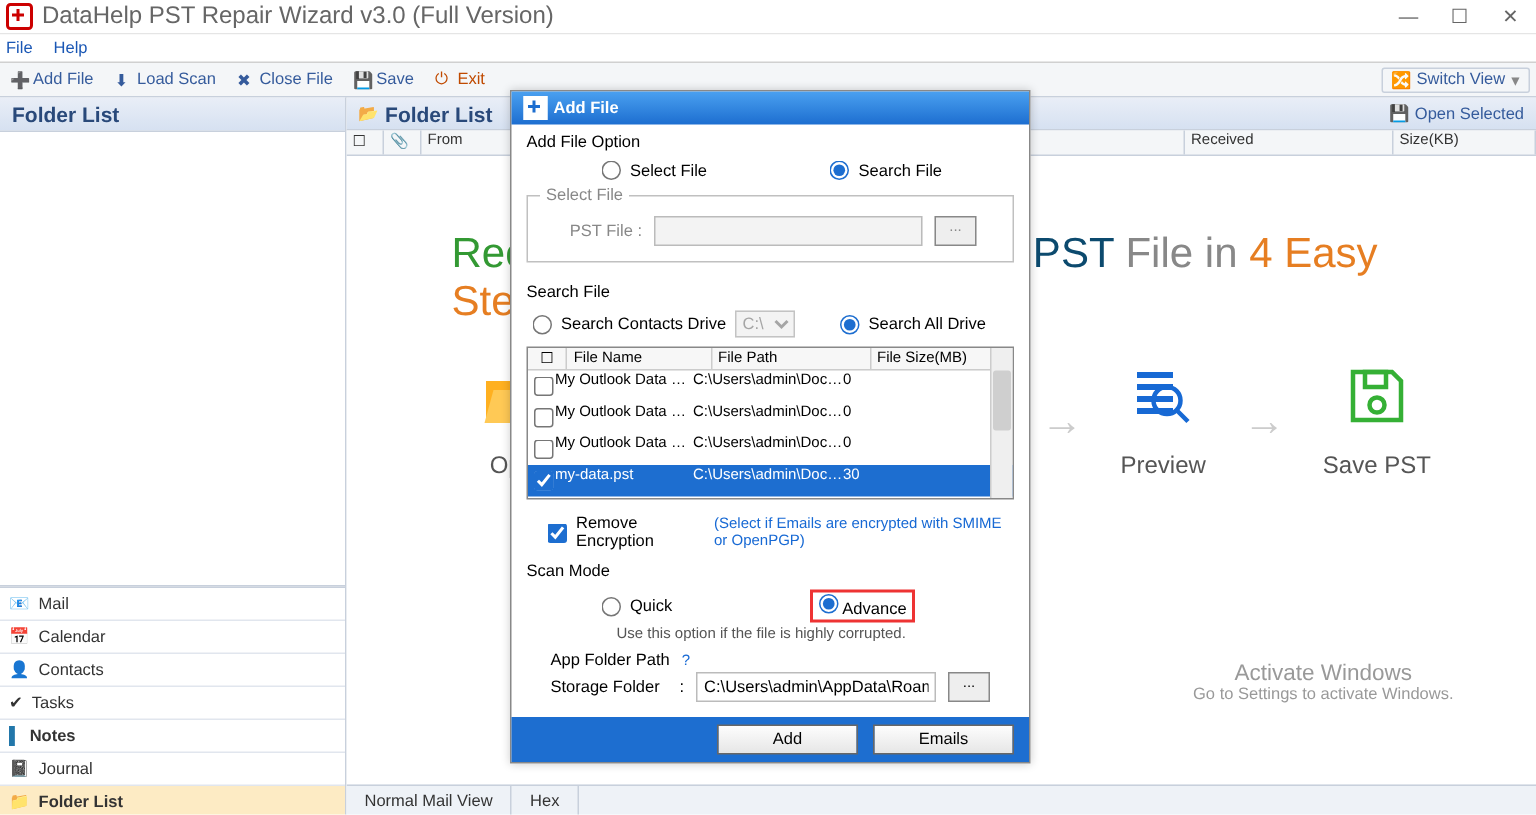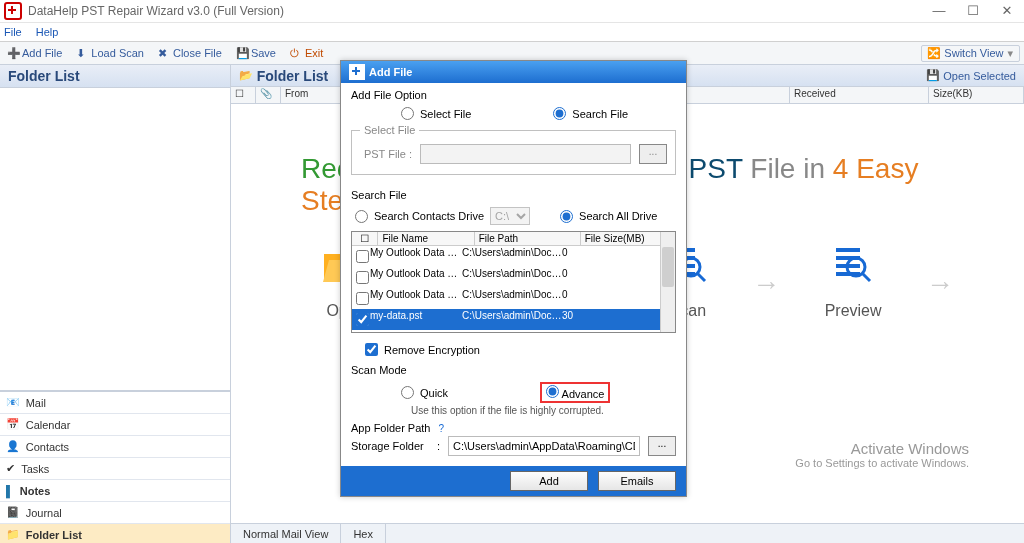--- a/index.html
+++ b/index.html
@@ -1,21 +1,21 @@
 <!DOCTYPE html>
 <html><head>
 <meta charset="utf-8">
 <style>
   html,body{margin:0;padding:0;font-family:"Segoe UI",Tahoma,sans-serif;font-size:11px;width:1024px;height:543px;overflow:hidden;background:#fff;color:#000}
   .titlebar{height:22px;background:#fff;display:flex;align-items:center;border-bottom:1px solid #e5e5e5}
   .titlebar .app-icon{width:14px;height:14px;border:2px solid #cc0000;border-radius:3px;margin:0 6px 0 4px;background:#fff;position:relative}
   .titlebar .app-icon::before,.titlebar .app-icon::after{content:"";position:absolute;background:#cc0000}
   .titlebar .app-icon::before{top:2px;left:5px;width:2px;height:8px}
   .titlebar .app-icon::after{top:5px;left:2px;width:8px;height:2px}
-  .titlebar .title{color:#666;font-size:12px}
+  .titlebar .title{color:#666;font-size:16px}
   .titlebar .win-btns{margin-left:auto;display:flex}
   .titlebar .win-btn{width:34px;height:22px;text-align:center;line-height:22px;color:#666;font-size:13px}
   .menubar{height:18px;background:#fff;padding:0 4px;display:flex;align-items:center;gap:14px;border-bottom:1px solid #d0d0d0}
   .menubar span{color:#1a57b5;font-size:11px}
   .toolbar{height:22px;background:#f4f6f8;border-bottom:1px solid #c8d0dc;display:flex;align-items:center}
   .tbtn{display:flex;align-items:center;padding:0 7px;color:#355b9c;cursor:default;height:100%}
   .tbtn svg,.tbtn .ic{width:12px;height:12px;margin-right:3px}
   .toolbar .spacer{flex:1}
   .switchview{border:1px solid #c8d0dc;padding:1px 6px;border-radius:2px;display:flex;align-items:center;margin-right:4px;color:#355b9c}
   .switchview .ic{margin-right:3px}
@@ -36,37 +36,37 @@
   .middle-area{flex:1;position:relative;background:#fff}
   .tabs{position:absolute;bottom:0;left:0;height:22px;display:flex;background:#eef2f7;width:100%;border-top:1px solid #c8d0dc}
   .tabs div{padding:4px 12px;border-right:1px solid #c8d0dc;color:#333;font-size:11px}
   .promo{position:absolute;top:30px;left:0;right:0;bottom:22px;padding:0 50px 0 70px}
   .promo h1{font-size:28px;font-weight:normal;color:#393}
   .promo h1 .accent{color:#e67e22;font-weight:normal}
   .steps{display:flex;justify-content:space-between;align-items:center;margin-top:25px;padding:0 20px}
   .step{text-align:center;color:#555;font-size:16px}
   .step .icon{height:45px;display:flex;align-items:center;justify-content:center;margin-bottom:15px}
   .arrow{color:#ccc;font-size:28px}
-  .activate{position:absolute;right:55px;bottom:55px;color:#999;text-align:right}
+  .activate{position:absolute;right:55px;bottom:55px;color:#999;text-align:center}
   .activate .t{font-size:15px}
   .activate .s{font-size:11px}
   
   .dialog{position:absolute;top:60px;left:340px;width:345px;background:#fff;border:1px solid #888;box-shadow:0 0 6px rgba(0,0,0,.2)}
   .dlg-title{background:linear-gradient(#4aa0f0,#1d6ed0);color:#fff;font-weight:bold;padding:3px 8px;display:flex;align-items:center}
   .dlg-title .pic{width:12px;height:12px;background:#fff;border:2px solid #fff;margin-right:4px;position:relative}
   .dlg-title .pic::before,.dlg-title .pic::after{content:"";position:absolute;background:#1d6ed0}
   .dlg-title .pic::before{top:1px;left:4px;width:2px;height:8px}
   .dlg-title .pic::after{top:4px;left:1px;width:8px;height:2px}
   .dlg-body{padding:0 10px}
   .sec-label{padding:6px 0 4px;color:#000}
   .radiorow{display:flex;align-items:center;gap:6px;padding:2px 0}
   .radiorow input{margin:0}
   fieldset{border:1px solid #c0c0c0;margin:2px 0 8px;padding:6px 8px 8px;color:#888}
   fieldset legend{color:#888;font-size:11px;padding:0 4px}
-  .row{display:flex;align-items:center;gap:8px;margin:2px 0}
+  .row{display:flex;align-items:center;gap:8px;margin:2px 16px}
   .txt{flex:1;height:16px;border:1px solid #bbb;background:#f3f3f3;padding:1px 4px;font-size:11px}
   .btn-sm{width:26px;height:18px;border:1px solid #888;background:#eee;font-size:10px;line-height:14px;text-align:center}
   select.drive{height:18px;border:1px solid #aaa;background:#eee;font-size:11px;width:40px}
   .filetable{border:1px solid #888;height:100px;overflow:hidden;margin:4px 0 8px;position:relative}
   .filetable .hdr{display:flex;background:#f7f7f7;border-bottom:1px solid #ccc}
   .filetable .hdr div{border-right:1px solid #ccc;padding:1px 4px;font-size:10px}
   .filetable .hdr .c1{width:108px}
   .filetable .hdr .c2{width:100px}
   .filetable .hdr .c3{width:88px}
   .filerow{display:flex;padding:1px 0;font-size:10px}
@@ -74,21 +74,21 @@
   .filerow .c1{width:92px;white-space:nowrap;overflow:hidden;text-overflow:ellipsis}
   .filerow .c2{width:100px;white-space:nowrap;overflow:hidden;text-overflow:ellipsis}
   .filerow .c3{width:60px}
   .filerow.sel{background:#1d6ed0;color:#fff}
   .scroll{position:absolute;right:0;top:0;bottom:0;width:14px;background:#efefef;border-left:1px solid #ccc}
   .scroll::before{content:"";position:absolute;top:15px;left:1px;right:1px;height:40px;background:#cfcfcf;border-radius:2px}
   .hint{color:#1769d4;font-size:10px}
   .hint.gray{color:#555}
   .redbox{border:2px solid #e33;padding:1px 4px}
   .dlg-foot{background:#1d6ed0;padding:5px 10px;display:flex;justify-content:flex-end;gap:10px}
-  .dlg-foot button{width:78px;height:20px;border:1px solid #666;background:linear-gradient(#fdfdfd,#e6e6e6);font-size:11px}
+  .dlg-foot button{width:94px;height:20px;border:1px solid #666;background:linear-gradient(#fdfdfd,#e6e6e6);font-size:11px}
   input[type=checkbox],input[type=radio]{accent-color:#1d6ed0}
 </style>
 </head>
 <body>
 
 <div class="titlebar">
   <div class="app-icon"></div>
   <div class="title">DataHelp PST Repair Wizard v3.0 (Full Version)</div>
   <div class="win-btns">
     <div class="win-btn">—</div>
@@ -224,20 +224,30 @@
                   <rect x="3" y="12" width="24" height="4" fill="#1769d4"></rect>
                   <rect x="3" y="20" width="24" height="4" fill="#1769d4"></rect>
                   <rect x="3" y="28" width="24" height="4" fill="#1769d4"></rect>
                   <circle cx="23" cy="23" r="9" fill="none" stroke="#1769d4" stroke-width="3"></circle>
                   <line x1="29" y1="29" x2="37" y2="37" stroke="#1769d4" stroke-width="3"></line>
                 </svg>
               </div>
             <span>Preview</span>
           </div>
           <div class="arrow">→</div>
+          <div class="step">
+            <div class="icon">
+                <svg width="40" height="40">
+                  <path d="M4 4 h26 l6 6 v26 h-32 z" fill="none" stroke="#35b035" stroke-width="3"></path>
+                  <rect x="12" y="4" width="14" height="10" fill="none" stroke="#35b035" stroke-width="3"></rect>
+                  <circle cx="20" cy="26" r="5" fill="none" stroke="#35b035" stroke-width="3"></circle>
+                </svg>
+              </div>
+            <span>Save PST</span>
+          </div>
         </div>
         <div class="activate">
           <div class="t">Activate Windows</div>
           <div class="s">Go to Settings to activate Windows.</div>
         </div>
       </div>
       <div class="tabs">
         <div>Normal Mail View</div>
         <div>Hex</div>
       </div>
@@ -318,20 +328,21 @@
             <div class="c3">0</div>
           </div>
         </div>
       <div class="scroll"></div>
     </div>
 
     <div class="radiorow" style="padding-left:14px">
       <input type="checkbox" checked="" style="">
       <span>Remove Encryption</span>
       <span style="width:6px"></span>
+      <span class="hint">(Select if Emails are encrypted with SMIME or OpenPGP)</span>
     </div>
 
     <div class="sec-label">Scan Mode</div>
     <div class="radiorow" style="padding-left:50px">
       <input type="radio" style="">
         <span>Quick</span>
       <span style="width:80px"></span>
       <span class="redbox"><input type="radio" checked="" style=""> <span>Advance</span></span>
     </div>
     <div class="hint gray" style="padding-left:60px;margin-bottom:6px">Use this option if the file is highly corrupted.</div>

